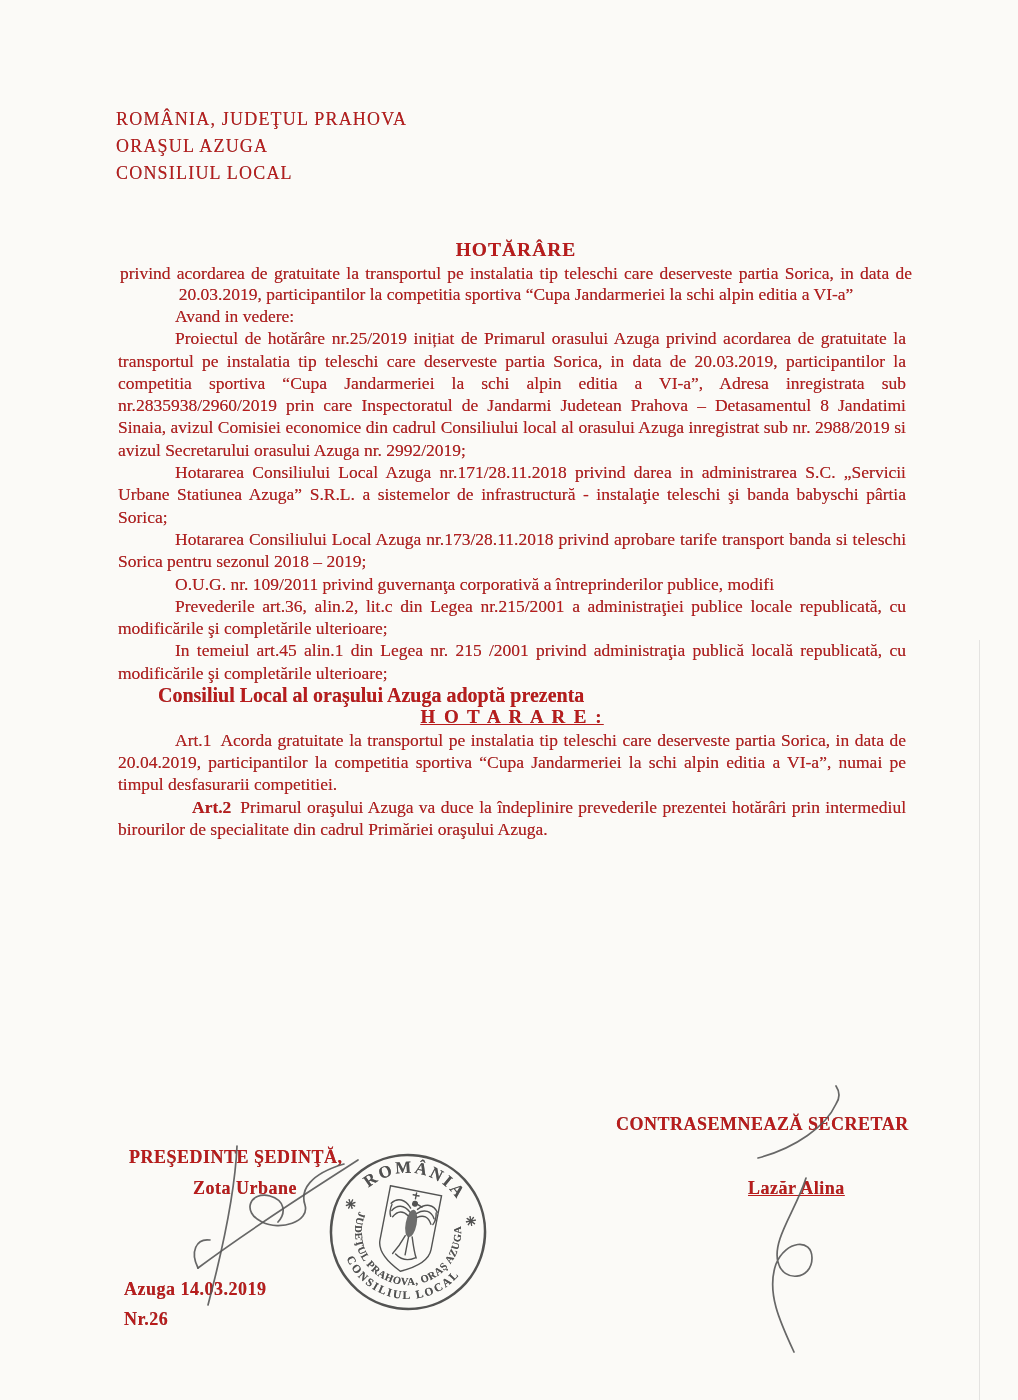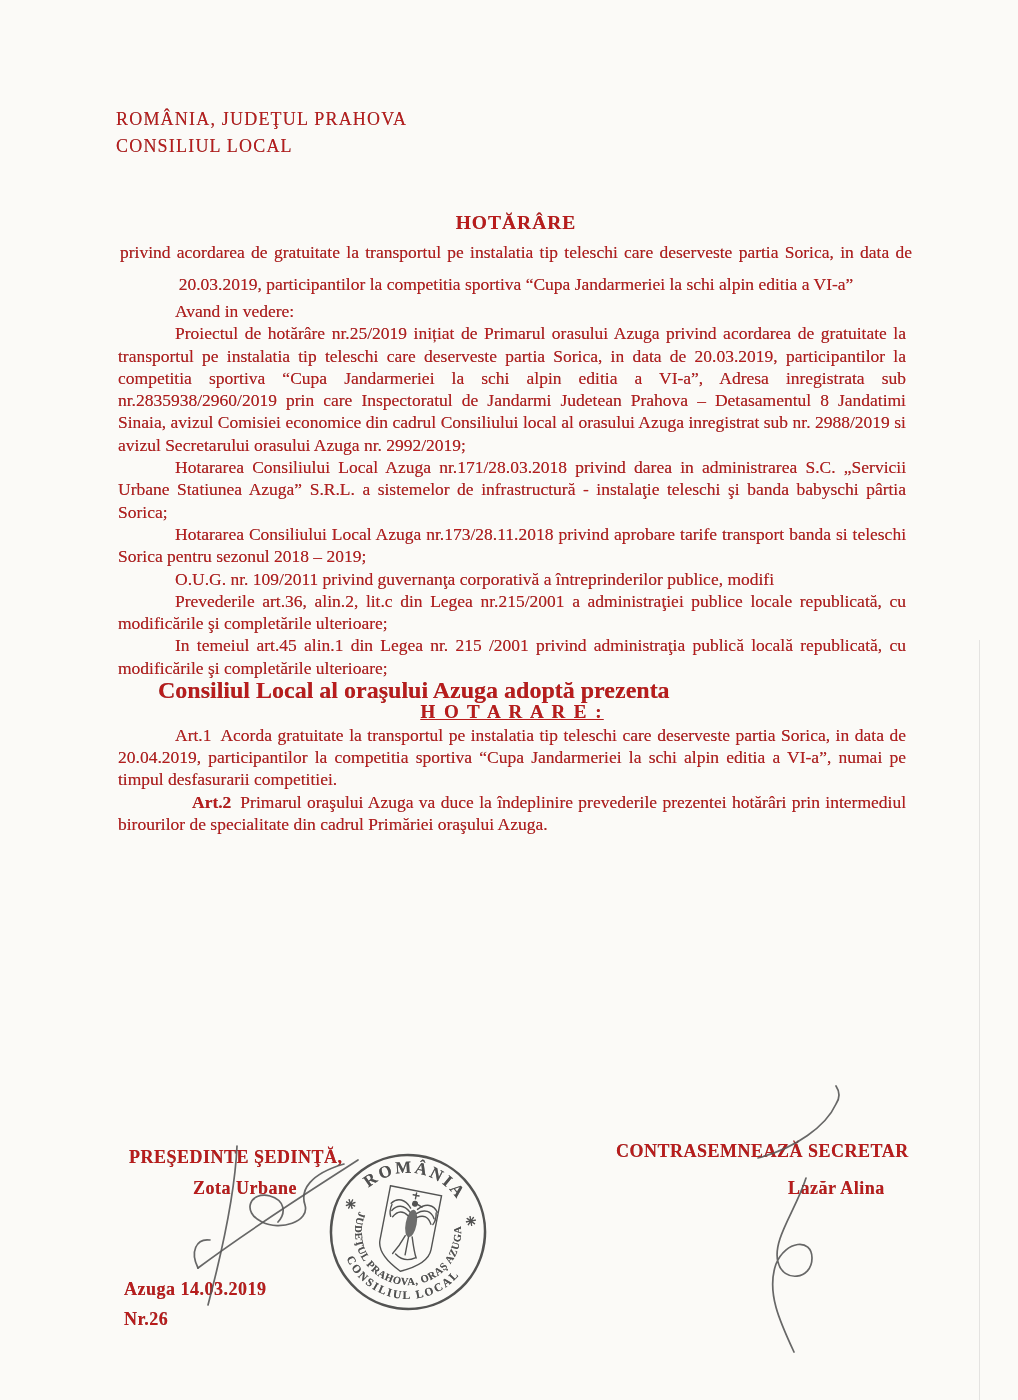--- a/index.html
+++ b/index.html
@@ -5,39 +5,39 @@
   html,body{margin:0;padding:0;background:#8a8a8a;}
   .page{
     position:relative;width:1018px;height:1400px;margin:0 auto;
     background:#fbfaf7;overflow:hidden;
     font-family:"Liberation Serif","DejaVu Serif",serif;
     color:#b91c1c;text-shadow:0 0 .4px rgba(47,46,44,.55);
   }
   .letterhead{margin:106px 0 0 116px;font-size:18px;line-height:27px;letter-spacing:1.2px;}
   .title-block{margin-top:50px;text-align:center;padding-left:14px;}
   .doc-title{font-size:19.5px;font-weight:bold;letter-spacing:1px;line-height:25px;}
-  .doc-subtitle{width:792px;margin:1px auto 0;font-size:17.5px;line-height:32px;
+  .doc-subtitle{width:792px;margin:1px auto 0;font-size:17.5px;line-height:21px;
     text-align:justify;text-align-last:center;-moz-text-align-last:center;}
   .body-col{margin:0 112px 0 118px;font-size:17.5px;line-height:22.3px;text-align:justify;}
   .body-col p{margin:0;text-indent:57px;}
   .p-intro{margin-top:90px;}
   .p-first{margin-top:6px;}
   .p-temeiul{margin-top:18px;}
-  .adoption{margin-top:24px;font-weight:bold;font-size:24px;text-align:left;text-indent:40px !important;}
+  .adoption{margin-top:24px;font-weight:bold;font-size:20px;text-align:left;text-indent:40px !important;}
   .decision{margin-top:27px;text-align:center;font-weight:bold;font-size:19px;
     letter-spacing:2px;text-indent:0 !important;text-decoration:underline;}
   .art1{margin-top:28px;}
   .art2{margin-top:19px;text-indent:74px !important;}
   .art-label{margin-right:9px;}
   .art2 .art-label{font-weight:bold;}
   .abs{position:absolute;font-weight:bold;font-size:18px;letter-spacing:.5px;white-space:nowrap;}
   .sig-title-left{left:129px;top:1147px;}
   .sig-name-left{left:193px;top:1178px;}
-  .sig-title-right{left:616px;top:1141px;}
-  .sig-name-right{left:788px;top:1178px;}
+  .sig-title-right{left:616px;top:1114px;}
+  .sig-name-right{left:748px;top:1178px;text-decoration:underline;}
   .place-date{left:124px;top:1279px;}
   .doc-number{left:124px;top:1309px;}
   .stamp{position:absolute;left:319px;top:1143px;opacity:.92;}
   .stamp .ring{fill:none;stroke:#454545;stroke-width:2.6;}
   .stamp text{fill:#424242;font-weight:bold;font-family:"Liberation Serif","DejaVu Serif",serif;}
   .t-top{font-size:17px;letter-spacing:2.5px;}
   .t-mid{font-size:10.5px;letter-spacing:.6px;}
   .t-bot{font-size:11.5px;letter-spacing:2px;}
   .t-star{font-size:13px;font-family:"DejaVu Sans",sans-serif;}
   .stamp .ln{fill:none;stroke:#454545;stroke-width:1.4;stroke-linecap:round;}
@@ -47,32 +47,33 @@
   .scan-line{position:absolute;left:979px;top:640px;width:1px;height:760px;
     background:rgba(110,110,110,.16);}
 </style>
 </head>
 <body>
 
 <div class="page">
 
   <div class="letterhead">
     <div>ROMÂNIA, JUDEŢUL PRAHOVA</div>
+    <div>ORAŞUL AZUGA</div>
     <div>CONSILIUL LOCAL</div>
   </div>
 
   <div class="title-block">
     <div class="doc-title">HOTĂRÂRE</div>
     <div class="doc-subtitle">privind acordarea de gratuitate la transportul pe instalatia tip teleschi care deserveste partia Sorica, in data de 20.03.2019, participantilor la competitia sportiva “Cupa Jandarmeriei la schi alpin editia a VI-a”</div>
   </div>
 
   <div class="body-col">
     <p class="p-intro">Avand in vedere:</p>
     <p class="p-first">Proiectul de hotărâre nr.25/2019 inițiat de Primarul orasului Azuga privind acordarea de gratuitate la transportul pe instalatia tip teleschi care deserveste partia Sorica, in data de 20.03.2019, participantilor la competitia sportiva “Cupa Jandarmeriei la schi alpin editia a VI-a”, Adresa inregistrata sub nr.2835938/2960/2019 prin care Inspectoratul de Jandarmi Judetean Prahova – Detasamentul 8 Jandatimi Sinaia, avizul Comisiei economice din cadrul Consiliului local al orasului Azuga inregistrat sub nr. 2988/2019 si avizul Secretarului orasului Azuga nr. 2992/2019;</p>
-    <p>Hotararea Consiliului Local Azuga nr.171/28.03.2018 privind darea in administrarea S.C. „Servicii Urbane Statiunea Azuga” S.R.L. a sistemelor de infrastructură - instalaţie teleschi şi banda babyschi pârtia Sorica;</p>
+    <p>Hotararea Consiliului Local Azuga nr.171/28.11.2018 privind darea in administrarea S.C. „Servicii Urbane Statiunea Azuga” S.R.L. a sistemelor de infrastructură - instalaţie teleschi şi banda babyschi pârtia Sorica;</p>
     <p>Hotararea Consiliului Local Azuga nr.173/28.11.2018 privind aprobare tarife transport banda si teleschi Sorica pentru sezonul 2018 – 2019;</p>
     <p>O.U.G. nr. 109/2011 privind guvernanţa corporativă a întreprinderilor publice, modifi</p>
     <p>Prevederile art.36, alin.2, lit.c din Legea nr.215/2001 a administraţiei publice locale republicată, cu modificările şi completările ulterioare;</p>
     <p class="p-temeiul">In temeiul art.45 alin.1 din Legea nr. 215 /2001 privind administraţia publică locală republicată, cu modificările şi completările ulterioare;</p>
     <p class="adoption">Consiliul Local al oraşului Azuga adoptă prezenta</p>
     <p class="decision">H O T A R A R E :</p>
     <p class="art1"><span class="art-label">Art.1</span><span>Acorda gratuitate la transportul pe instalatia tip teleschi care deserveste partia Sorica, in data de 20.04.2019, participantilor la competitia sportiva “Cupa Jandarmeriei la schi alpin editia a VI-a”, numai pe timpul desfasurarii competitiei.</span></p>
     <p class="art2"><span class="art-label">Art.2</span><span>Primarul oraşului Azuga va duce la îndeplinire prevederile prezentei hotărâri prin intermediul birourilor de specialitate din cadrul Primăriei oraşului Azuga.</span></p>
   </div>
 

